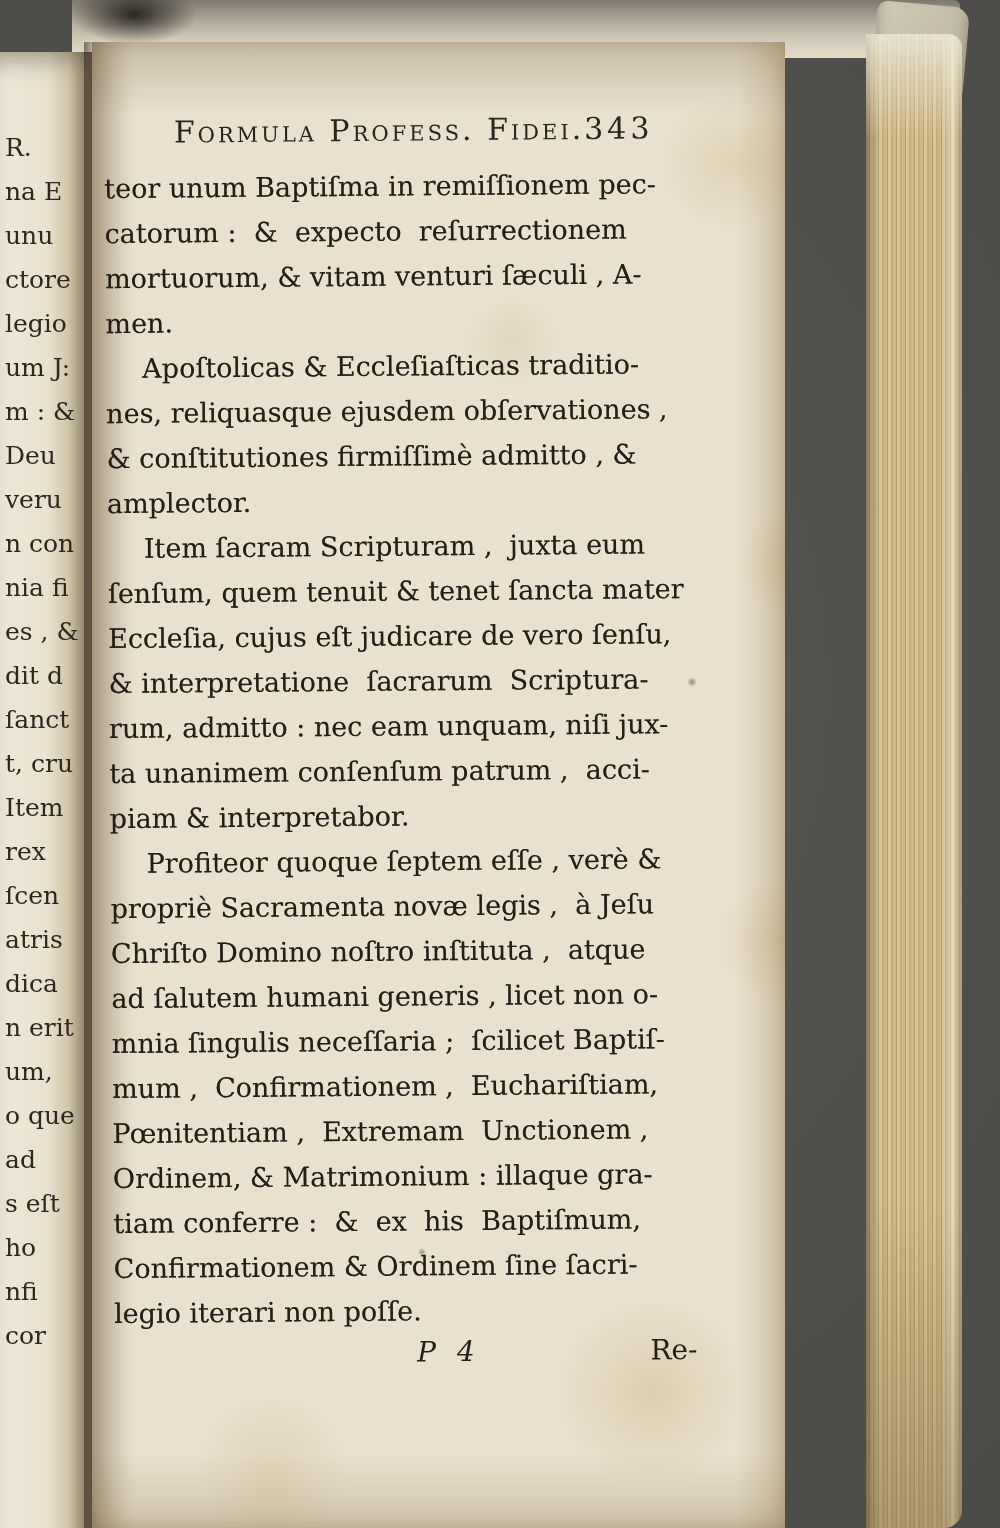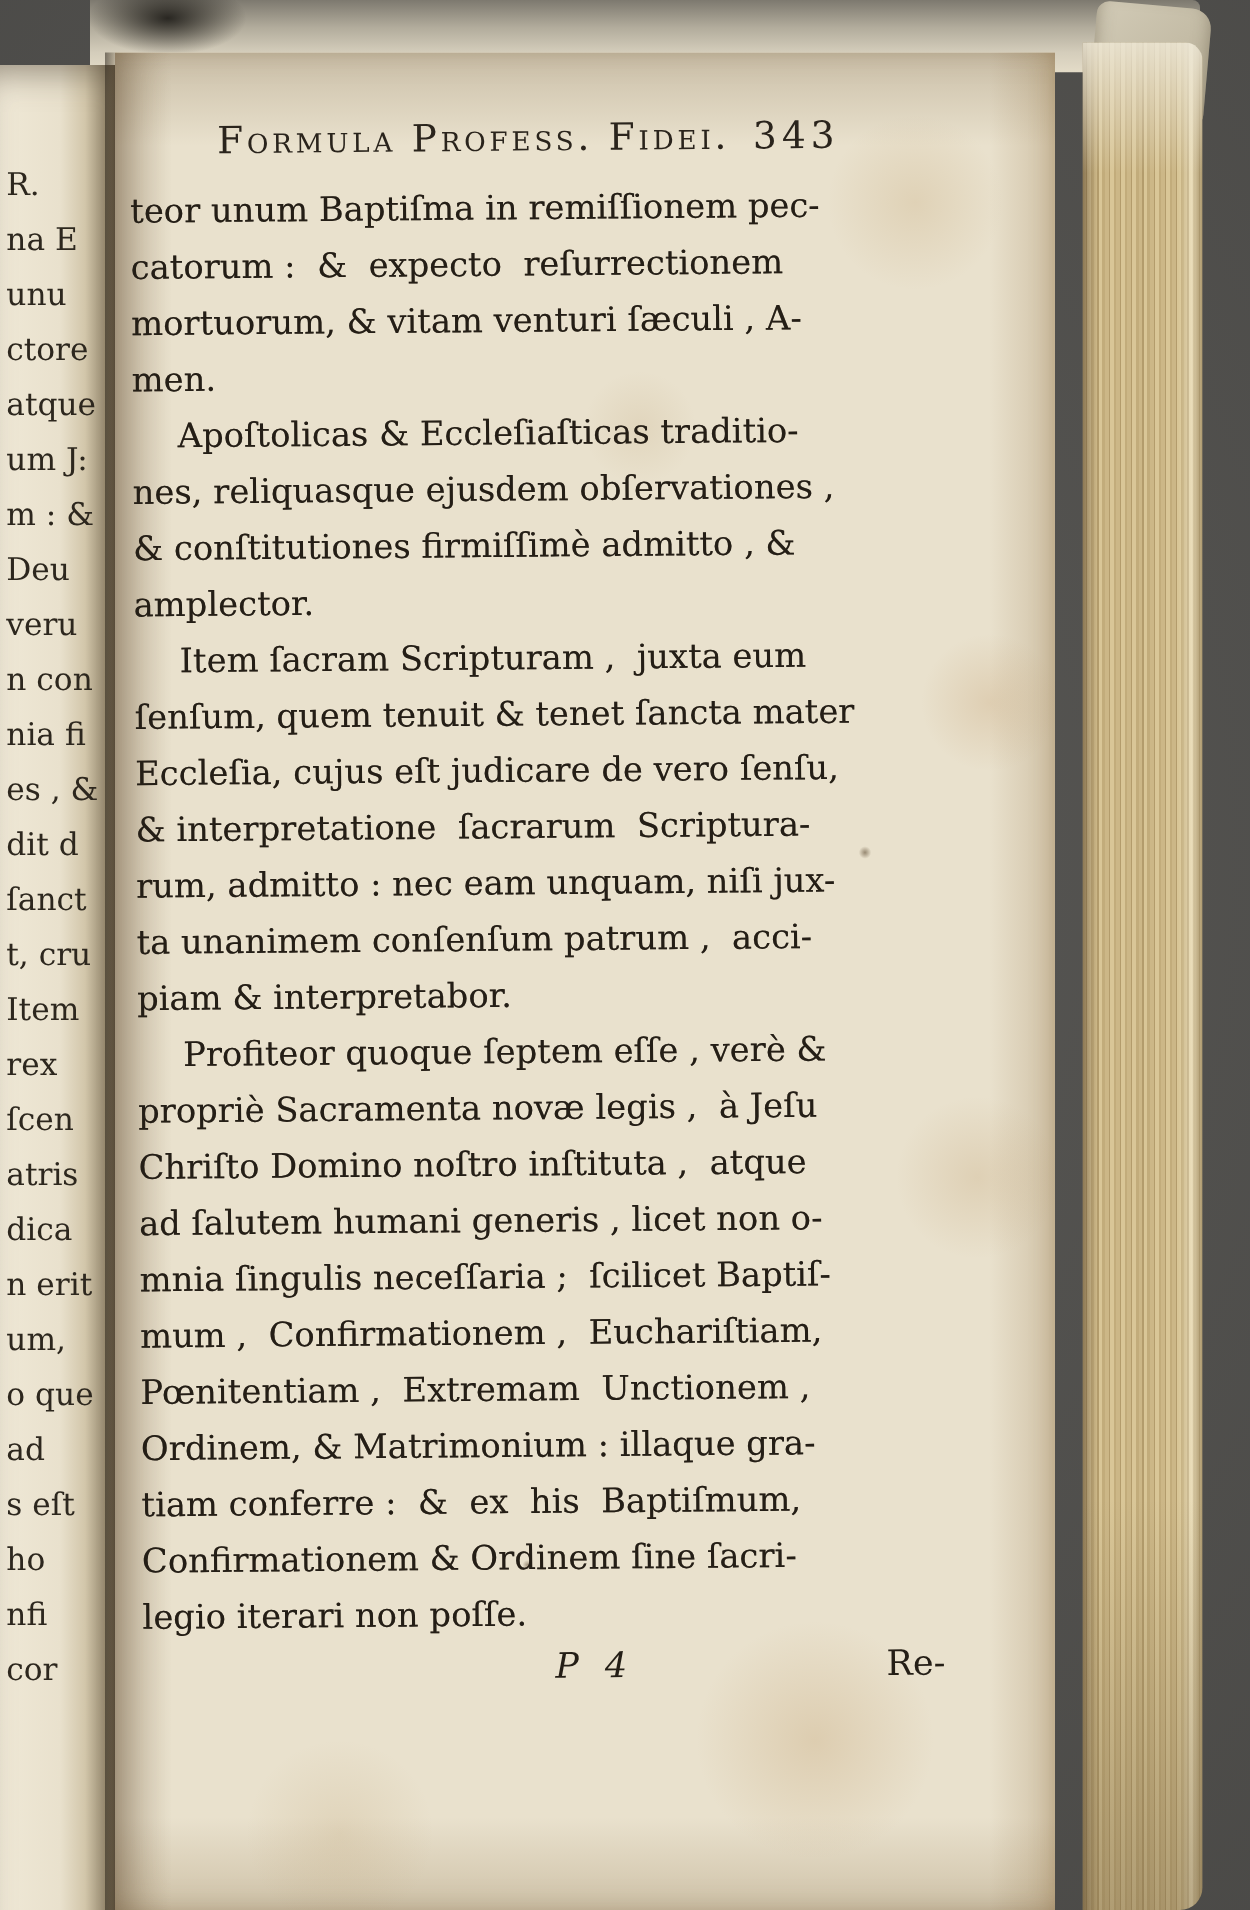--- a/index.html
+++ b/index.html
@@ -52,21 +52,21 @@
     border-radius:0 14px 18px 0;
   }
 
   .gutter-shadow {
     position:absolute; left:84px; top:42px; width:12px; height:1486px;
     background:linear-gradient(to right, rgba(40,33,24,.55), rgba(90,75,52,.35) 55%, rgba(90,75,52,0));
   }
 
   
   .main-page {
-    position:absolute; left:92px; top:42px; width:752px; height:1486px;
+    position:absolute; left:92px; top:42px; width:693px; height:1486px;
     background-color:#e9e1cd;
     background-image:
       radial-gradient(circle 70px at 640px 120px,  rgba(180,140,80,.18), rgba(180,140,80,0) 70px),
       radial-gradient(circle 55px at 700px 520px,  rgba(185,140,85,.22), rgba(185,140,85,0) 55px),
       radial-gradient(circle 45px at 420px 300px,  rgba(170,135,80,.13), rgba(170,135,80,0) 45px),
       radial-gradient(circle 65px at 690px 900px,  rgba(180,140,85,.2),  rgba(180,140,85,0) 65px),
       radial-gradient(circle 95px at 560px 1350px, rgba(185,145,90,.25), rgba(185,145,90,0) 95px),
       radial-gradient(circle 75px at 180px 1425px, rgba(175,140,85,.16), rgba(175,140,85,0) 75px),
       radial-gradient(circle 4px  at 600px 640px,  rgba(70,50,25,.5),   rgba(70,50,25,0) 5px),
       radial-gradient(circle 3px  at 330px 1210px, rgba(70,50,25,.45),  rgba(70,50,25,0) 4px),
@@ -80,21 +80,21 @@
 
   .header {
     display:flex; justify-content:space-between; align-items:baseline;
     margin:54px 168px 0 86px;
     color:#2a241c;
   }
   .title {
     font-variant:small-caps;
     font-size:30px; letter-spacing:3px; white-space:nowrap;
   }
-  .pagenum { font-size:30px; letter-spacing:4px; }
+  .pagenum { font-size:30px; letter-spacing:4px;margin-top:19px; }
 
   .body-text {
     margin:16px 24px 0 16px;
     font-size:27px; line-height:45px;
     color:#241e16;
     text-shadow:0 0 .4px rgba(40,30,20,.55);
   }
   .para { margin:0; white-space:pre-wrap; }
   .para + .para { text-indent:1.35em; }
 
@@ -107,21 +107,21 @@
 
 <div class="top-edge"></div>
 <div class="corner-paper"></div>
 
 <div class="left-strip">
   <div class="fragments">
       <div class="frag">R.</div>
       <div class="frag">na E</div>
       <div class="frag">unu</div>
       <div class="frag">ctore</div>
-      <div class="frag">atque</div>
+      <div class="frag">legio</div>
       <div class="frag">um J:</div>
       <div class="frag">m : &amp;</div>
       <div class="frag">Deu</div>
       <div class="frag">veru</div>
       <div class="frag">n con</div>
       <div class="frag">nia fi</div>
       <div class="frag">es , &amp;</div>
       <div class="frag">dit d</div>
       <div class="frag">ſanct</div>
       <div class="frag">t, cru</div>

